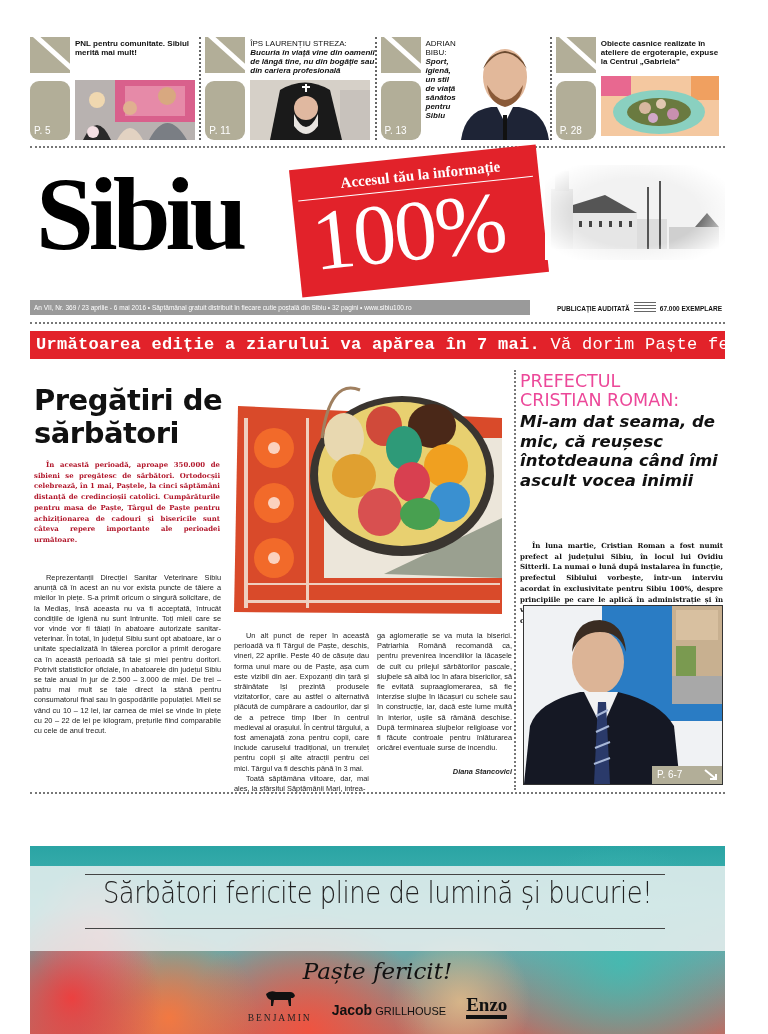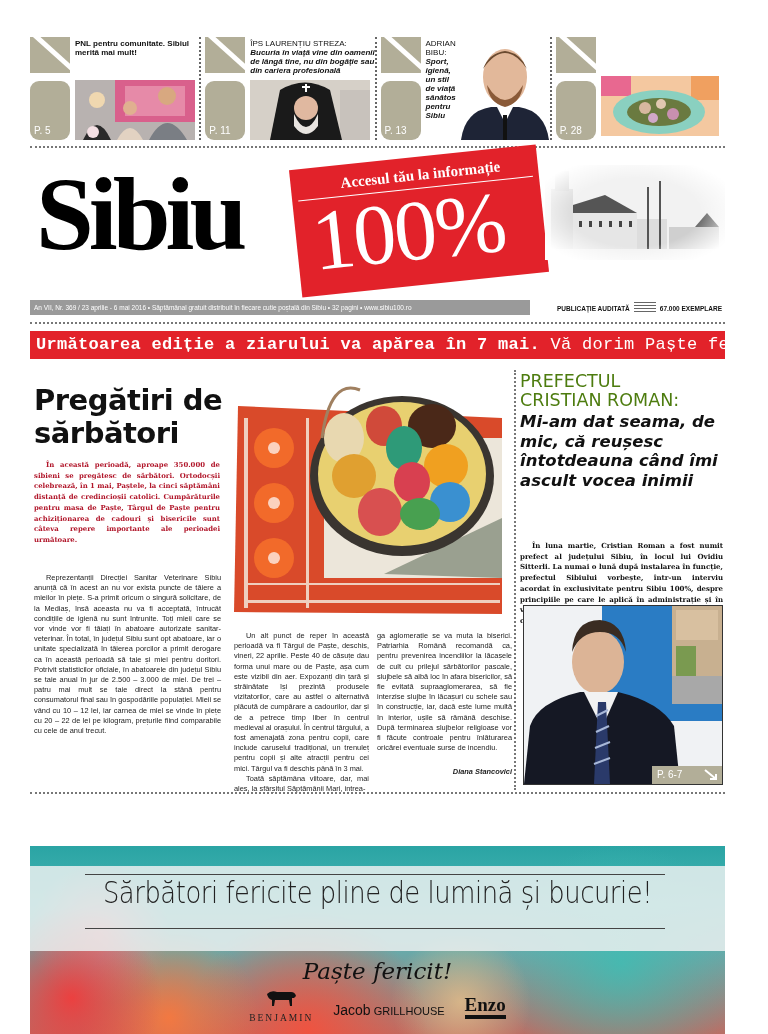--- a/index.html
+++ b/index.html
@@ -40,21 +40,21 @@
   .body { position: absolute; font-family: "Liberation Sans", sans-serif; font-size: 7.4px; line-height: 10.2px; color: #222; text-align: justify; }
   .body p { text-indent: 12px; }
   .col1 { left: 34px; top: 573px; width: 187px; }
   .col2 { left: 234px; top: 631px; width: 135px; }
   .col3 { left: 377px; top: 631px; width: 135px; }
   .byline { font-weight: bold; font-style: italic; text-align: right; margin-top: 14px; text-indent: 0 !important; }
   .eggs { position: absolute; left: 234px; top: 378px; width: 270px; height: 240px; }
   .vdots { position: absolute; left: 514px; top: 370px; height: 420px; border-left: 2px dotted #777; }
 
   
-  .pref-kicker { position: absolute; left: 520px; top: 372px; font-family: "DejaVu Sans", sans-serif; font-size: 17.5px; line-height: 19px; color: #4d7c0f; }
+  .pref-kicker { position: absolute; left: 520px; top: 372px; font-family: "DejaVu Sans", sans-serif; font-size: 17.5px; line-height: 19px; color: #ec4899; }
   .pref-quote { position: absolute; left: 520px; top: 412px; width: 205px; font-family: "DejaVu Sans", sans-serif; font-weight: bold; font-style: italic; font-size: 16.5px; line-height: 19.5px; color: #111; }
   .pref-lead { position: absolute; left: 520px; top: 505px; width: 203px; font-family: "DejaVu Serif", serif; font-weight: bold; font-size: 7px; line-height: 10.7px; color: #111; text-align: justify; text-indent: 12px; margin-top: 36px; }
   .pref-photo { position: absolute; left: 523px; top: 605px; width: 200px; height: 180px; border: 1px solid #333; }
   .pg-tag { position: absolute; right: 0; bottom: 0; width: 70px; height: 18px; background: #b2ae98; color: #fff; font-family: "Liberation Sans", sans-serif; font-size: 10px; line-height: 18px; padding-left: 5px; }
   .pg-tag .arr { position: absolute; right: 4px; top: 3px; width: 14px; height: 12px; }
 
   
   .ad { position: absolute; left: 30px; top: 803px; width: 695px; height: 195px; overflow: hidden;
         background:
           radial-gradient(circle at 6% 78%, rgba(240,60,60,.95) 0, rgba(240,60,60,0) 90px),
@@ -145,20 +145,23 @@
       <rect x="42" y="76" width="4" height="25" fill="#111"></rect>
     </svg>
   </div>
 
   <div class="teaser">
     <div class="tz-tab">
       <div class="top"></div>
       <div class="bot">
           <span class="pg">P. 28</span>
         </div>
+    </div>
+    <div class="tz-title" style="width:124px">
+      <span>Obiecte casnice realizate în ateliere de ergoterapie, expuse la Centrul „Gabriela"</span>
     </div>
     <svg class="tz-photo" style="width:118px;bottom:4px" viewBox="0 0 118 60">
       <rect width="118" height="60" fill="#f4c8a0"></rect>
       <rect x="0" y="0" width="30" height="20" fill="#e86890"></rect>
       <rect x="90" y="0" width="28" height="24" fill="#f0a060"></rect>
       <ellipse cx="58" cy="36" rx="46" ry="22" fill="#8ad0c0"></ellipse>
       <ellipse cx="58" cy="36" rx="32" ry="14" fill="#6a7a40"></ellipse>
       <circle cx="44" cy="32" r="6" fill="#d8b8a0"></circle>
       <circle cx="60" cy="28" r="5" fill="#e0c8b0"></circle>
       <circle cx="72" cy="38" r="6" fill="#c890b0"></circle>
@@ -312,17 +315,17 @@
   <div class="ad-head">Sărbători fericite pline de lumină și bucurie!</div>
   <div class="ad-paste">Paște fericit!</div>
   <div class="ad-logos">
     <div class="logo-benjamin">
       <svg class="bull" viewBox="0 0 32 20">
         <path d="M2 6 Q6 2 12 4 L26 4 Q30 4 31 8 L29 10 L27 10 L27 18 L25 18 L24 12 L10 12 L9 18 L7 18 L7 12 Q3 11 2 6Z" fill="#111"></path>
       </svg>
       <div>BENJAMIN</div>
     </div>
     <div class="logo-jacob">
-      <span style="font-weight:normal;font-size:14px">Jacob</span><span> GRILLHOUSE</span>
+      <span style="font-weight:bold;font-size:14px">Jacob</span><span> GRILLHOUSE</span>
     </div>
     <div class="logo-enzo">Enzo</div>
   </div>
 </div>
 
 </body></html>

